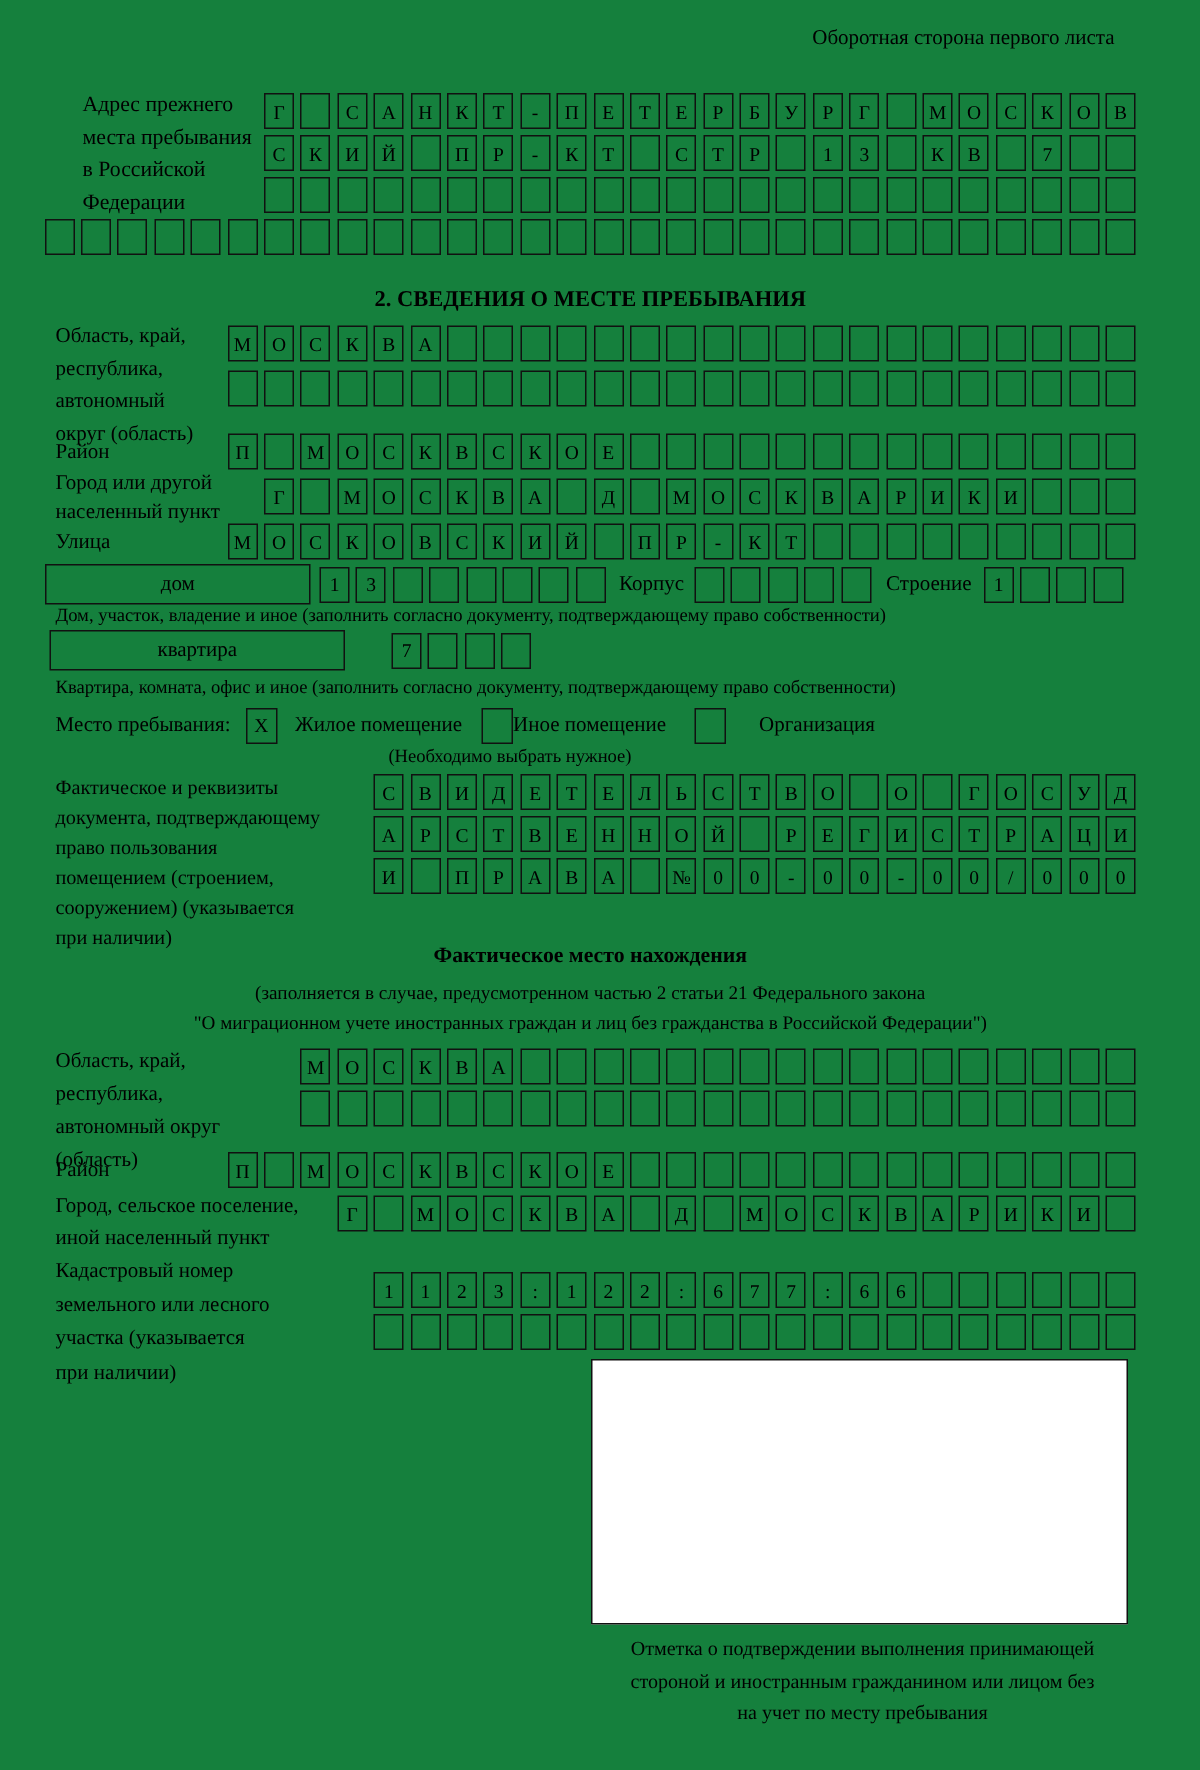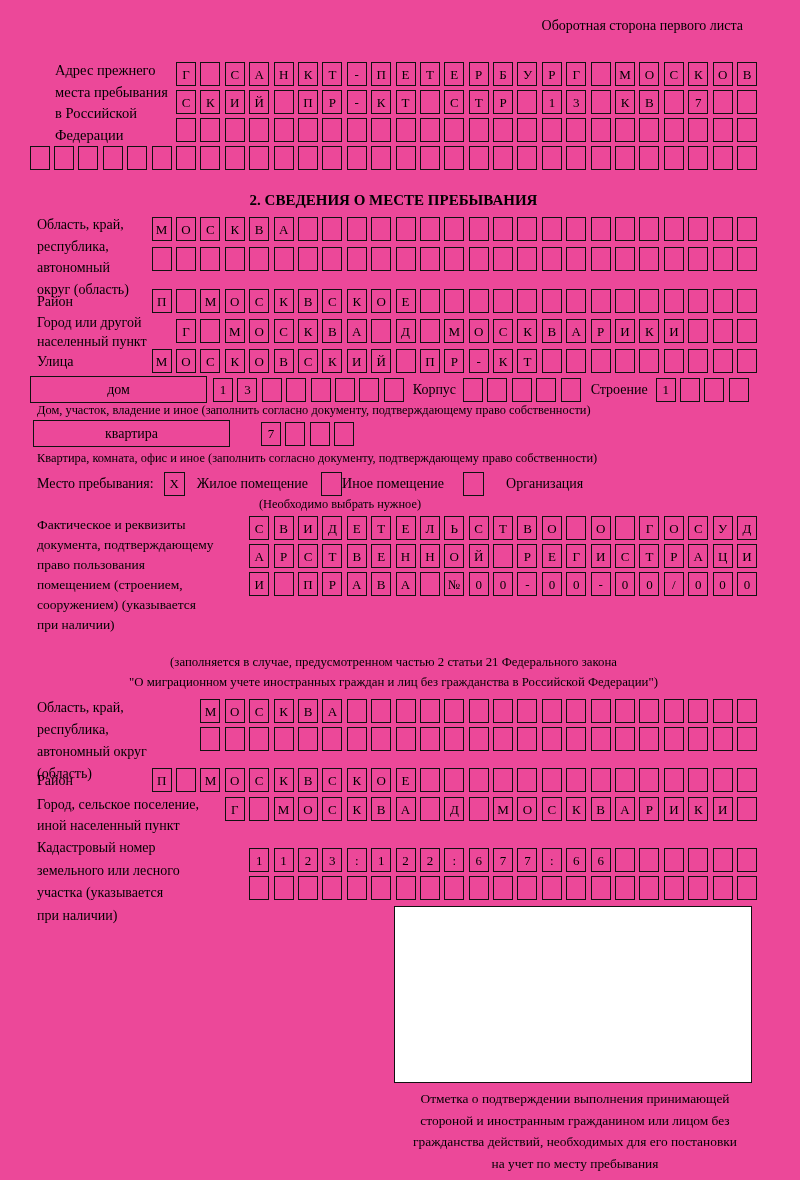--- a/index.html
+++ b/index.html
@@ -1,16 +1,16 @@
 <!DOCTYPE html>
 <html><head>
 <meta charset="utf-8">
 <style>
   html,body{margin:0;padding:0;background:#fff;}
-  .page{position:relative;width:800px;height:1180px;background:#ec4899;color:#000;
+  .page{position:relative;width:800px;height:1180px;background:#15803d;color:#000;
         font-family:"Liberation Serif",serif;overflow:hidden;}
   .corner{position:absolute;top:18px;right:57px;font-size:14px;}
   .lbl{position:absolute;font-size:14px;line-height:21.5px;}
   .lbl.small{font-size:13.5px;line-height:20px;}
   .cellrow{position:absolute;display:flex;gap:4.4px;height:24px;}
   .cellrow.r{right:43px;}
   .cell{flex:0 0 20px;width:20px;height:24px;border:1.5px solid #111;box-sizing:border-box;
         display:flex;align-items:center;justify-content:center;font-size:13px;line-height:1;}
   .note{position:absolute;font-size:12.4px;}
   .ctr{left:30px;right:43px;text-align:center;}
@@ -424,20 +424,21 @@
       <span class="cell">0</span>
       <span class="cell">-</span>
       <span class="cell">0</span>
       <span class="cell">0</span>
       <span class="cell">/</span>
       <span class="cell">0</span>
       <span class="cell">0</span>
       <span class="cell">0</span>
     </div>
 
+  <div class="title ctr" style="top:629px;font-size:14.5px;">Фактическое место нахождения</div>
   <div class="note ctr" style="top:652px;font-size:12.8px;line-height:20px;">
       <div>(заполняется в случае, предусмотренном частью 2 статьи 21 Федерального закона</div>
       <div>"О миграционном учете иностранных граждан и лиц без гражданства в Российской Федерации")</div>
     </div>
 
   <div class="lbl" style="left:37px;top:697px;line-height:22px;">
       <div>Область, край,</div>
       <div>республика,</div>
       <div>автономный округ</div>
       <div>(область)</div>
@@ -601,17 +602,16 @@
       <span class="cell"></span>
       <span class="cell"></span>
       <span class="cell"></span>
       <span class="cell"></span>
     </div>
 
   <div class="bigbox" style="left:394px;top:906px;width:358px;height:177px;"></div>
   <div class="caption" style="left:373px;width:404px;top:1088px;">
       <div>Отметка о подтверждении выполнения принимающей</div>
       <div>стороной и иностранным гражданином или лицом без</div>
-      <div>гражданства действий, необходимых для его постановки</div>
       <div>на учет по месту пребывания</div>
     </div>
 
 </div>
 
 </body></html>

